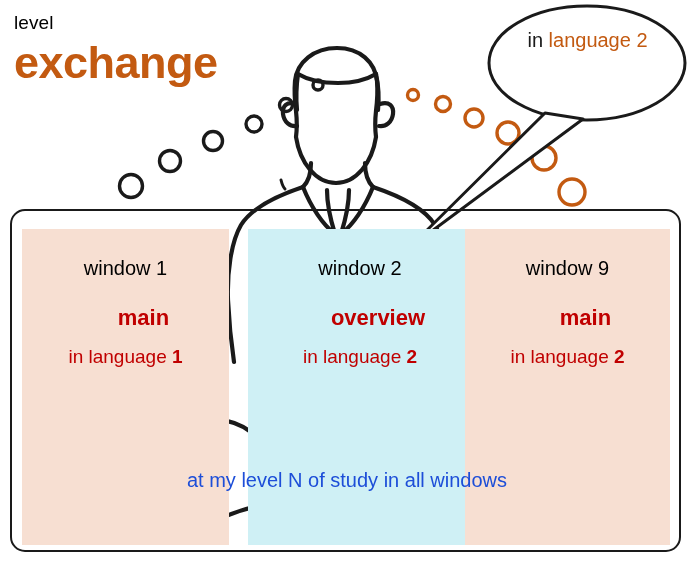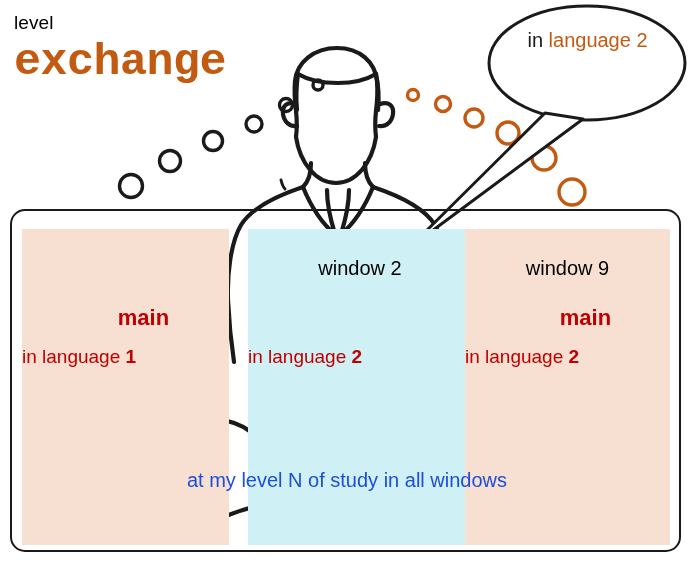--- a/index.html
+++ b/index.html
@@ -27,21 +27,20 @@
   }
   #mode-value {
     position: absolute;
     left: 14px;
     top: 40px;
     font-size: 45px;
     font-weight: bold;
     color: #C35A11;
     letter-spacing: -0.5px;
     line-height: 1;
-    font-family: Liberation Mono, monospace;
   }
 
   
   #artwork {
     position: absolute;
     left: 0;
     top: 0;
     width: 694px;
     height: 564px;
     pointer-events: none;
@@ -100,21 +99,21 @@
     font-size: 22px;
     font-weight: bold;
     color: #C00000;
     margin-left: 36px;
   }
   .win-lang {
     position: absolute;
     left: 0;
     right: 0;
     top: 117px;
-    text-align: left;
+    text-align: center;
     font-size: 19px;
     color: #C00000;
   }
   .win-lang b { font-weight: bold; }
 
   #footer-note {
     position: absolute;
     left: 10px;
     right: 10px;
     top: 469px;
@@ -200,26 +199,28 @@
   <path d="M545 113 L583 119 L409 248 Z" fill="#ffffff" stroke="#1a1a1a" stroke-width="3" stroke-linejoin="round"></path>
 </svg>
 
 <div id="bubble-text">
   <div><span>in </span><span class="orange">language 2</span></div>
 </div>
 
 <div id="main-panel"></div>
 
 <div class="window-col" id="window-col-1">
+  <div class="win-title">window 1</div>
   <div class="win-mode">main</div>
   <div class="win-lang"><span>in language </span><b>1</b></div>
 </div>
 
 <div class="window-col" id="window-col-2">
   <div class="win-title">window 2</div>
+  <div class="win-mode">overview</div>
   <div class="win-lang"><span>in language </span><b>2</b></div>
 </div>
 
 <div class="window-col" id="window-col-3">
   <div class="win-title">window 9</div>
   <div class="win-mode">main</div>
   <div class="win-lang"><span>in language </span><b>2</b></div>
 </div>
 
 <div id="footer-note">at my level N of study in all windows</div>

